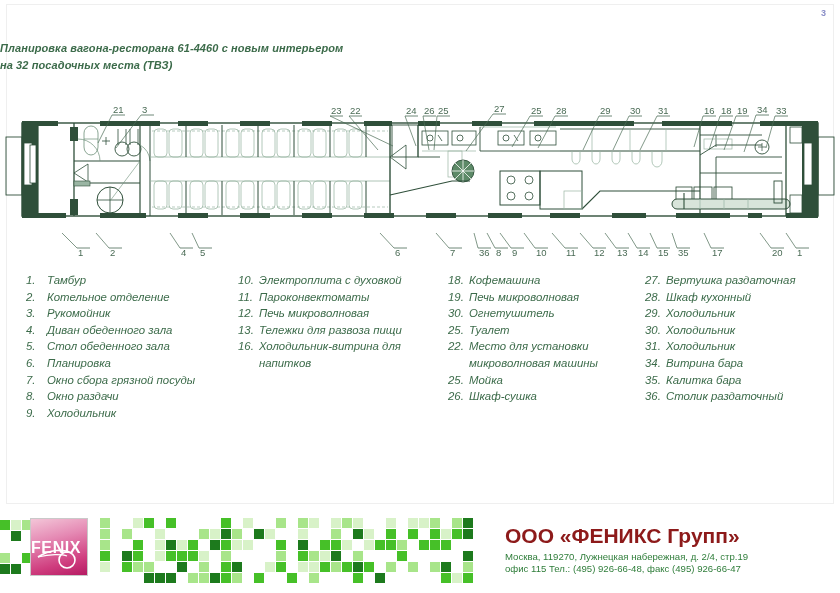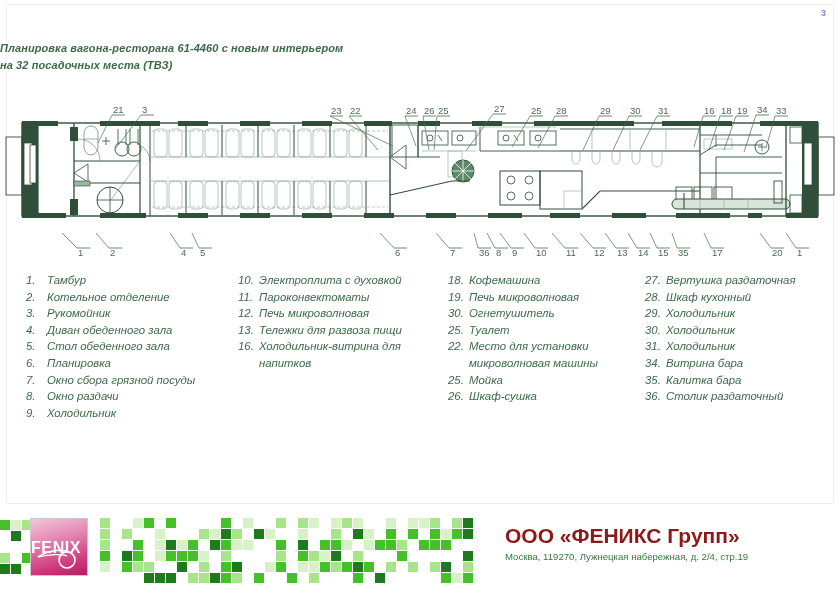--- a/index.html
+++ b/index.html
@@ -801,17 +801,18 @@
         <path d="M2,12 C14,4 28,4 36,8" stroke="#ffffff" stroke-width="1.6" fill="none"></path>
         <circle cx="31" cy="15" r="8" stroke="#ffffff" stroke-width="1.6" fill="none"></circle>
         <path d="M2,12 C14,9 26,9 31,11" stroke="#ffffff" stroke-width="1.2" fill="none"></path>
       </svg>
     </div>
 
     <div class="comp">
       <div class="comp-name">ООО  «ФЕНИКС Групп»</div>
       <div class="comp-addr">
         <span>Москва, 119270, Лужнецкая набережная, д. 2/4, стр.19</span>
+        <span>офис 115    Тел.: (495) 926-66-48, факс (495) 926-66-47</span>
       </div>
     </div>
   </div>
 
 </div>
 
 </body></html>

